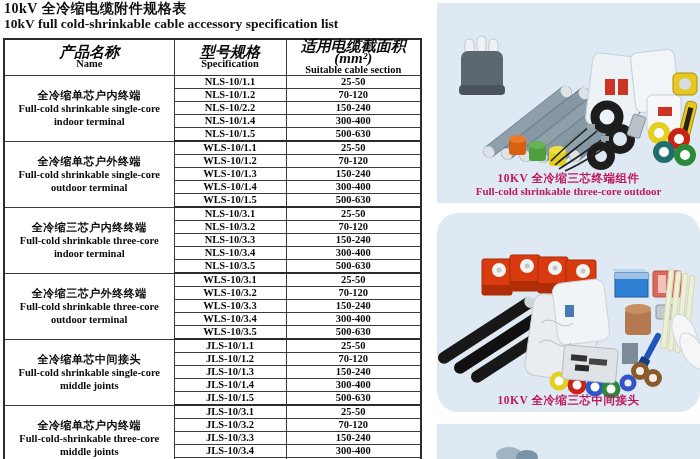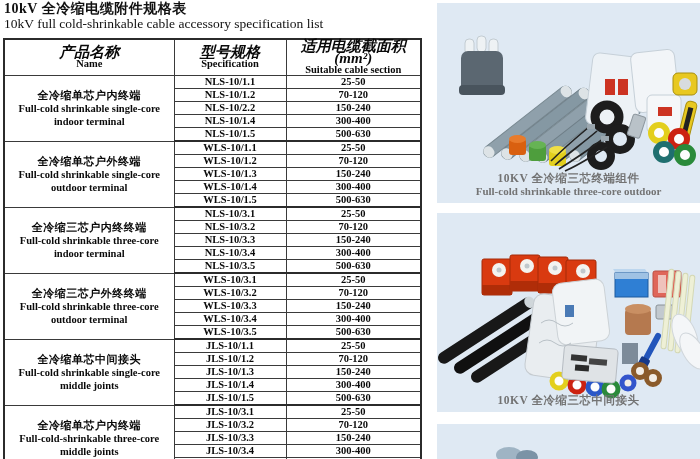--- a/index.html
+++ b/index.html
@@ -3,21 +3,21 @@
 <meta charset="utf-8">
 <style>
   html,body{margin:0;padding:0;}
   body{
     width:700px;height:459px;position:relative;overflow:hidden;
     background:#ffffff;
     font-family:"Liberation Serif","DejaVu Serif",serif;
     color:#111;
   }
   .title-zh{position:absolute;left:4px;top:0px;font-size:14px;font-weight:bold;letter-spacing:.5px;}
-  .title-en{position:absolute;left:4px;top:16px;font-size:13.5px;font-weight:normal;}
+  .title-en{position:absolute;left:4px;top:16px;font-size:13.5px;font-weight:bold;}
 
   table.spec{
     position:absolute;left:3px;top:38px;width:417px;
     border-collapse:collapse;table-layout:fixed;
     border:2px solid #2b2b2b;
   }
   table.spec col.c1{width:170px;}
   table.spec col.c2{width:112px;}
   table.spec col.c3{width:135px;}
   table.spec th, table.spec td{
@@ -30,25 +30,25 @@
   tbody td{height:12px;font-size:10.5px;line-height:12px;white-space:nowrap;}
   td.name-cell{vertical-align:middle;}
   td.name-cell .zh{font-size:11px;line-height:14px;letter-spacing:.5px;text-align:center;}
   td.name-cell .en{font-size:10.5px;line-height:13px;text-align:center;}
   tr.group-end td{border-bottom:2px solid #2b2b2b;}
 
   .photo{
     position:absolute;left:437px;width:263px;background:#dfe9f3;overflow:hidden;
   }
   #photo1{top:3px;height:200px;}
-  #photo2{top:213px;height:199px;}
+  #photo2{top:213px;height:199px;border-radius:21px;}
   #photo3{top:424px;height:35px;}
   .photo svg{position:absolute;left:0;top:0;}
   .photo-caption{
-    position:absolute;left:0;right:0;bottom:5px;text-align:center;font-weight:bold;color:#737373;
+    position:absolute;left:0;right:0;bottom:5px;text-align:center;font-weight:bold;color:#be185d;
   }
   .cap-zh{font-size:11.5px;line-height:13px;display:block;letter-spacing:.5px;}
   .cap-en{font-size:11px;line-height:13px;display:block;}
 </style>
 </head>
 <body>
 
 <div class="title-zh">10kV 全冷缩电缆附件规格表</div>
 <div class="title-en">10kV full cold-shrinkable cable accessory specification list</div>
 

